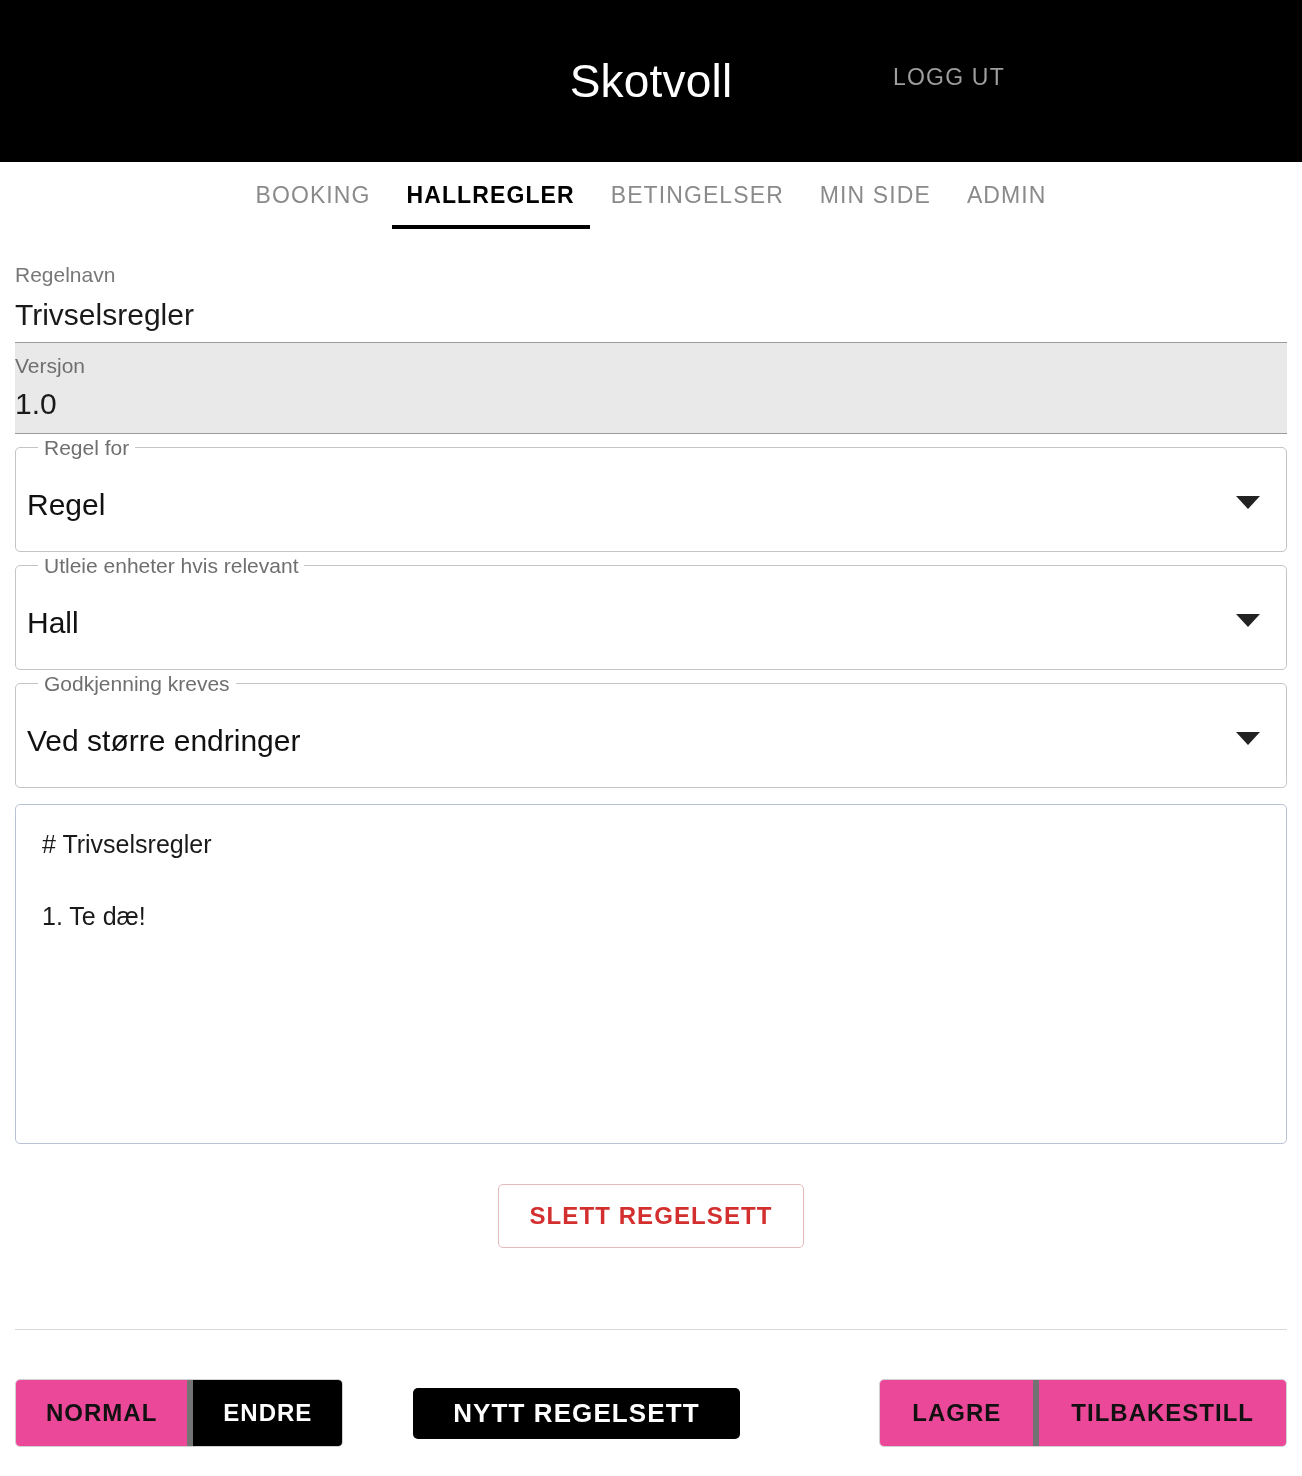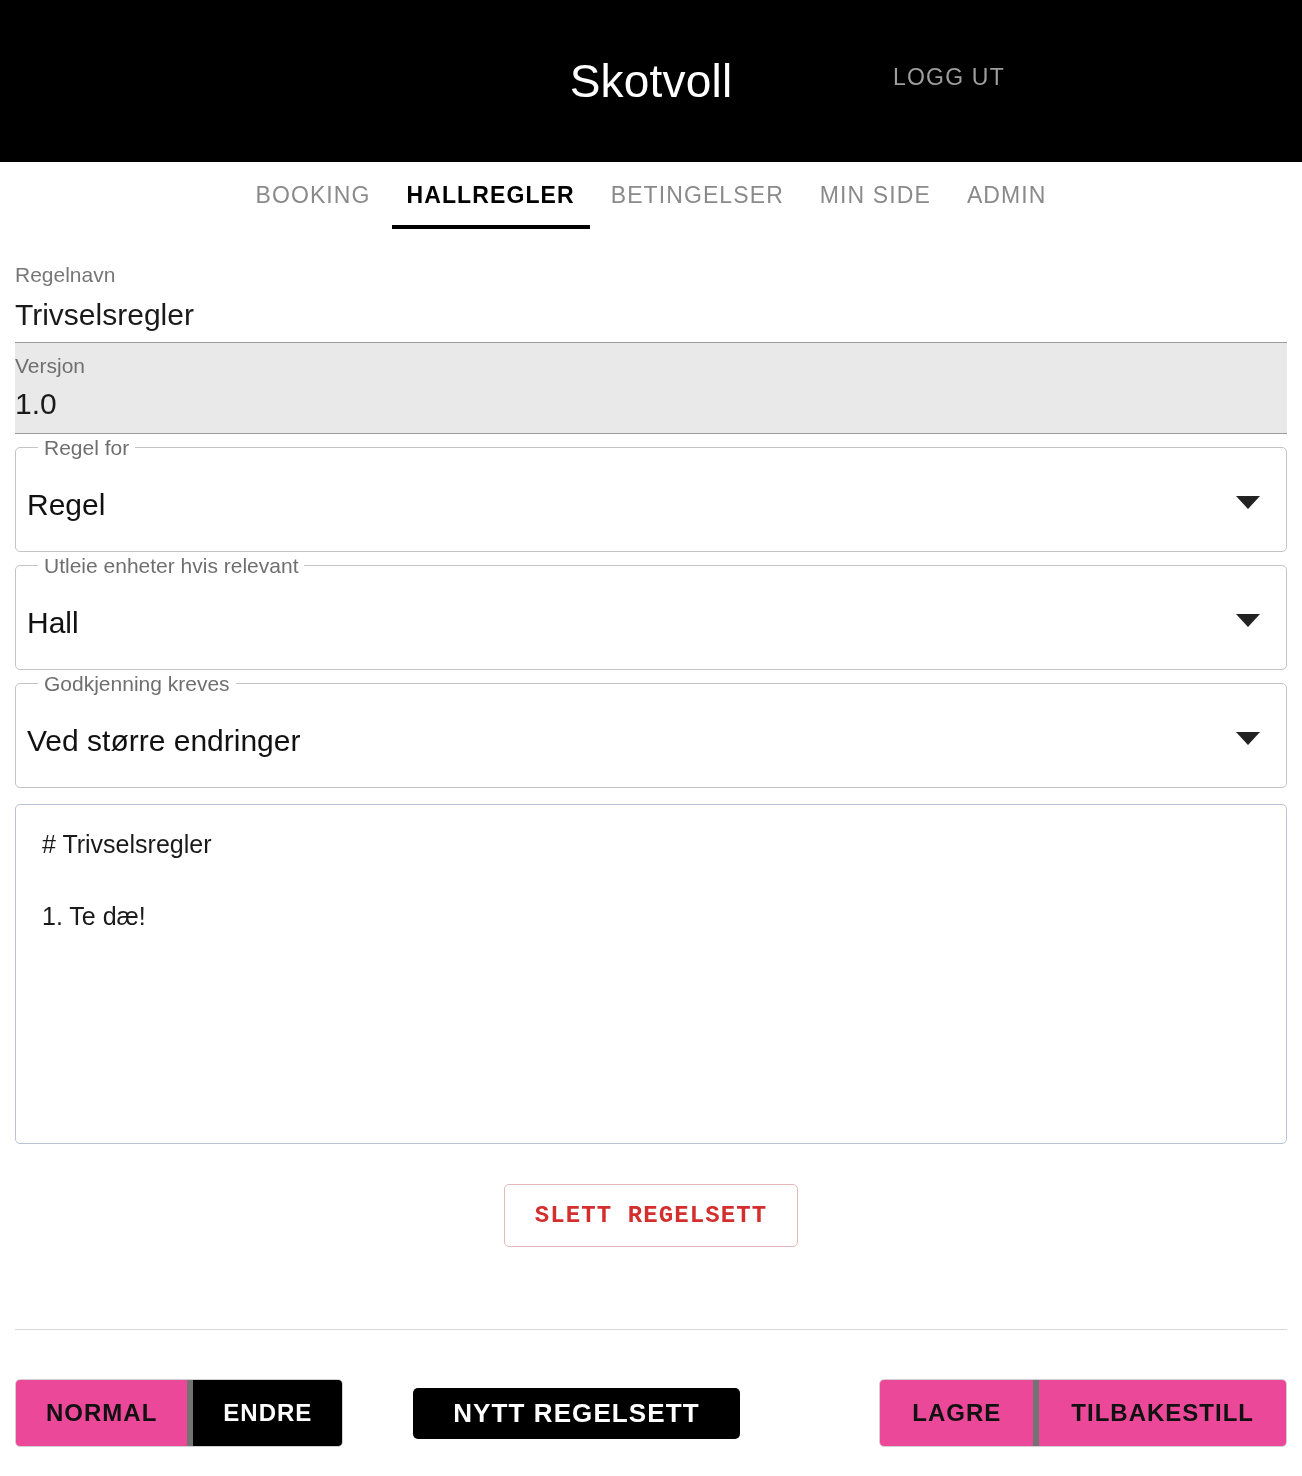--- a/index.html
+++ b/index.html
@@ -190,21 +190,21 @@
   .delete-btn {
     border: 1px solid #e4b9b9;
     border-radius: 5px;
     color: #d32f2f;
     background: #fff;
     font-size: 24px;
     font-weight: 600;
     letter-spacing: 1.1px;
     padding: 17px 30px;
     cursor: pointer;
-    font-family: Liberation Mono, monospace;
+    font-family: Liberation Sans, sans-serif;
   }
 
   
   .divider {
     position: absolute;
     left: 15px;
     right: 15px;
     bottom: 146px;
     height: 1px;
     background: #d8d8d8;

